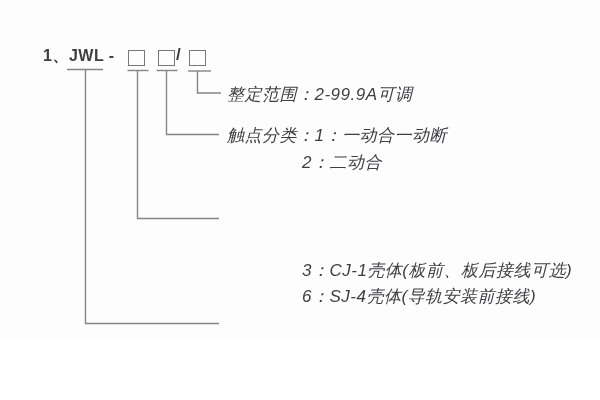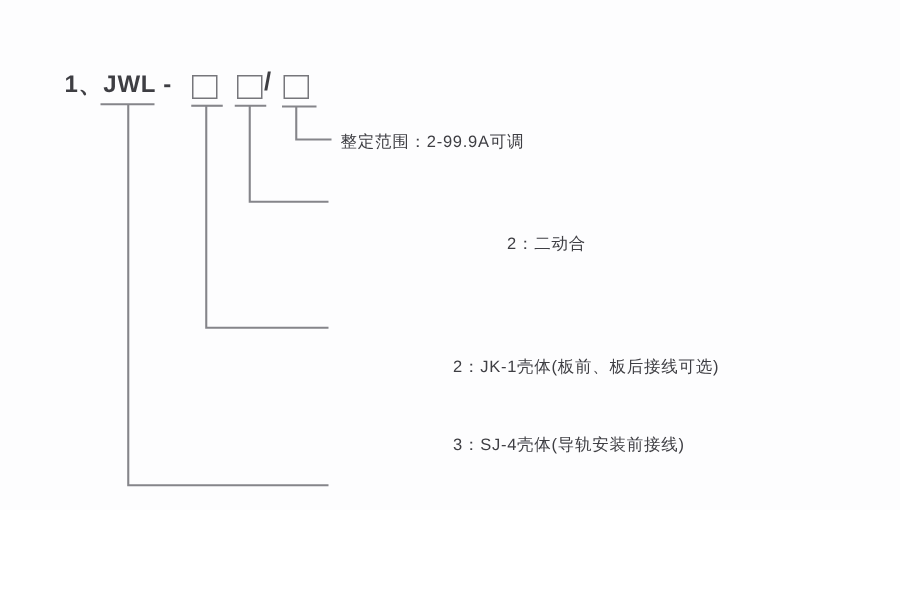--- a/index.html
+++ b/index.html
@@ -21,28 +21,28 @@
   }
   #box1 { left: 128px; }
   #box2 { left: 158px; }
   #box3 { left: 189px; }
   .slash {
     position: absolute; left: 176px; top: 45px;
     font-size: 17px; font-weight: 600;
   }
   svg.lines { position: absolute; left: 0; top: 0; pointer-events: none; }
   .row {
-    position: absolute; font-size: 11px; letter-spacing: 0.5px;
-    white-space: nowrap; line-height: 18px;
+    position: absolute; font-size: 17px; letter-spacing: 0.5px;
+    white-space: nowrap; line-height: 18px; font-style: italic;
   }
   .main   { left: 227px; }
   .indent { left: 302px; }
   .r1 { top: 86px; }
   .r2 { top: 127px; }
-  .r3 { top: 154px; margin-left: 36px; }
+  .r3 { top: 154px; }
   .r4 { top: 181px; }
   .r5 { top: 210px; }
   .r6 { top: 236px; }
   .r7 { top: 262px; }
   .r8 { top: 288px; }
   .r9 { top: 315px; }
 </style>
 </head>
 <body>
 
@@ -65,17 +65,18 @@
     </g>
   </svg>
 
   <div class="title">1、JWL -</div>
   <div class="dbox" id="box1"></div>
   <div class="dbox" id="box2"></div>
   <div class="slash">/</div>
   <div class="dbox" id="box3"></div>
 
   <div class="row main r1">整定范围：2-99.9A可调</div>
+  <div class="row main r2">触点分类：1：一动合一动断</div>
   <div class="row indent r3">2：二动合</div>
-  <div class="row indent r6">2：JK-1壳体(板前、板后接线可选)</div>
-  <div class="row indent r8">3：SJ-4壳体(导轨安装前接线)</div>
+  <div class="row indent r7">3：CJ-1壳体(板前、板后接线可选)</div>
+  <div class="row indent r8">6：SJ-4壳体(导轨安装前接线)</div>
 
 </div>
 
 </body></html>

